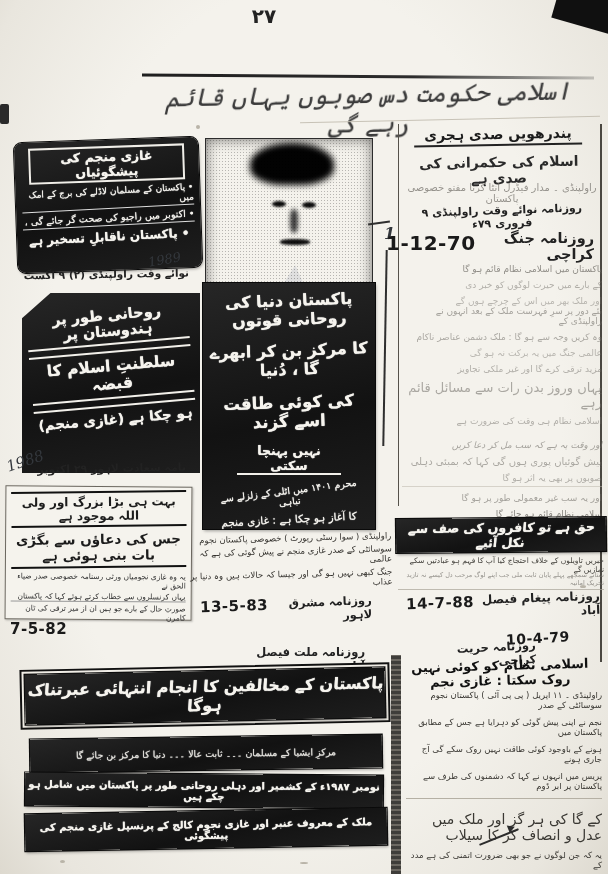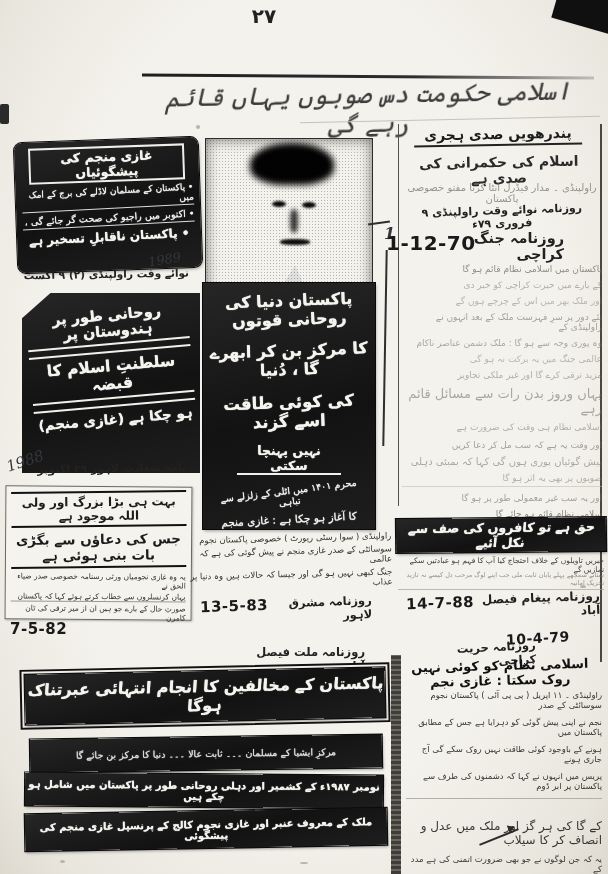--- a/index.html
+++ b/index.html
@@ -119,33 +119,33 @@
   <div class="abs urdu cap" style="left:262px;top:595px;width:110px;font-size:11.5px;text-align:right;transform:rotate(-2deg);">روزنامہ مشرق لاہور</div>
 
   <div class="abs" style="left:398px;top:124px;width:1px;height:382px;background:#55524b;"></div>
   <div class="abs" style="left:600px;top:124px;width:2px;height:538px;background:#4a4741;"></div>
 
   <div class="abs urdu callig" style="left:414px;top:126px;width:168px;font-size:14px;text-align:center;border-bottom:2px solid #222;padding-bottom:2px;transform:rotate(-1deg);">پندرھویں صدی ہجری</div>
   <div class="abs urdu callig" style="left:408px;top:154px;width:182px;font-size:14px;text-align:center;transform:rotate(-1deg);color:#2a2a2a;">اسلام کی حکمرانی کی صدی ہے</div>
   <div class="abs urdu faded" style="left:404px;top:182px;width:196px;font-size:10px;text-align:center;opacity:.7;">راولپنڈی ۔ مدار فیڈرل انٹا کرنا مفتو خصوصی پاکستان</div>
   <div class="abs urdu cap" style="left:402px;top:204px;width:200px;font-size:11px;text-align:center;transform:rotate(-2deg);">روزنامہ نوائے وقت راولپنڈی ۹ فروری ۷۹ء</div>
   <div class="abs date" style="left:386px;top:231px;font-size:20px;">1-12-70</div>
-  <div class="abs urdu cap" style="left:436px;top:230px;width:128px;font-size:14.5px;text-align:right;">روزنامہ جنگ کراچی</div>
+  <div class="abs urdu cap" style="left:466px;top:230px;width:128px;font-size:14.5px;text-align:right;">روزنامہ جنگ کراچی</div>
 
   <div class="abs" style="left:402px;top:264px;width:200px;">
     <div class="urdu faded" style="font-size:9px;opacity:.75;">پاکستان میں اسلامی نظام قائم ہو گا</div>
-    <div class="urdu faded" style="font-size:9px;opacity:.5;margin-top:6px;">کے بارے میں حیرت کراچی کو خبر دی</div>
+    <div class="urdu faded" style="font-size:9px;opacity:.5;margin-top:6px;">کے بارے میں حیرت لوگوں کو خبر دی</div>
     <div class="urdu faded" style="font-size:9px;opacity:.45;margin-top:6px;">اور ملک بھر میں اس کے چرچے ہوں گے</div>
-    <div class="urdu faded" style="font-size:9px;opacity:.6;margin-top:6px;">نئے دور پر سرِ فہرست ملک کے بعد انہوں نے راولپنڈی کے</div>
-    <div class="urdu faded" style="font-size:9px;opacity:.55;margin-top:6px;">وہ پوری وجہ سے ہو گا : ملک دشمن عناصر ناکام</div>
+    <div class="urdu faded" style="font-size:9px;opacity:.6;">نئے دور پر سرِ فہرست ملک کے بعد انہوں نے راولپنڈی کے</div>
+    <div class="urdu faded" style="font-size:9px;opacity:.55;margin-top:6px;">وہ کریں وجہ سے ہو گا : ملک دشمن عناصر ناکام</div>
     <div class="urdu faded" style="font-size:9px;opacity:.45;margin-top:6px;">عالمی جنگ میں یہ برکت نہ ہو گی</div>
     <div class="urdu faded" style="font-size:9px;opacity:.5;margin-top:6px;">مزید ترقی کرے گا اور غیر ملکی تجاویز</div>
     <div class="urdu faded" style="font-size:13px;opacity:.55;margin-top:6px;">یہاں وروز بدن رات سے مسائل قائم رہے</div>
     <div class="urdu faded" style="font-size:9px;opacity:.5;margin-top:6px;">اسلامی نظام ہی وقت کی ضرورت ہے</div>
-    <div class="urdu faded" style="font-size:9px;opacity:.6;margin-top:8px;">اور وقت یہ ہے کہ سب مل کر دعا کریں</div>
+    <div class="urdu faded" style="font-size:9px;opacity:.6;margin-top:14px;font-style:italic;">اور وقت یہ ہے کہ سب مل کر دعا کریں</div>
     <div class="urdu faded" style="font-size:10px;opacity:.55;margin-top:6px;">پیش گوئیاں پوری ہوں گی کہا کہ بمبئی دہلی</div>
     <div class="urdu faded" style="font-size:9px;opacity:.5;margin-top:6px;border-bottom:1px solid #b9b4a8;padding-bottom:3px;">صوبوں پر بھی یہ اثر ہو گا</div>
     <div class="urdu faded" style="font-size:9px;opacity:.6;margin-top:6px;">اور یہ سب غیر معمولی طور پر ہو گا</div>
     <div class="urdu faded" style="font-size:9px;opacity:.8;margin-top:6px;">سلامی نظام قائم ہو جائے گا</div>
   </div>
 
   <div class="abs inkblock" style="left:396px;top:518px;width:210px;height:34px;transform:rotate(-.6deg);display:flex;align-items:center;justify-content:center;">
     <div class="urdu callig" style="font-size:12.5px;text-align:center;transform:skewX(-6deg);">حق ہے تو کافروں کی صف سے نکل آئیے</div>
   </div>
   <div class="abs urdu" style="left:398px;top:556px;width:206px;font-size:7.5px;color:#43413c;">خبریں تاویلوں کے خلاف احتجاج کیا آپ کا فہم ہو عبادتیں سکے نمازیں گے</div>
@@ -158,21 +158,21 @@
   <div class="abs urdu cap" style="left:416px;top:641px;width:120px;font-size:11.5px;text-align:right;transform:rotate(-3deg);">روزنامہ حریت کراچی</div>
 
   <div class="abs" style="left:391px;top:655px;width:10px;height:219px;
               background:repeating-linear-gradient(0deg,#1f1e1b 0 3px,#55514a 3px 5px);opacity:.85;"></div>
   <div class="abs urdu callig" style="left:396px;top:658px;width:208px;font-size:13px;text-align:center;transform:rotate(-1.5deg);color:#111;">اسلامی نظام کو کوئی نہیں روک سکتا : غازی نجم</div>
   <div class="abs" style="left:406px;top:690px;width:196px;">
     <div class="urdu" style="font-size:8.5px;color:#3a3833;">راولپنڈی ۔ ۱۱ اپریل ( پی پی آئی ) پاکستان نجوم سوسائٹی کے صدر</div>
     <div class="urdu" style="font-size:8.5px;color:#3a3833;margin-top:7px;">نجم نے اپنی پیش گوئی کو دہرایا ہے جس کے مطابق پاکستان میں</div>
     <div class="urdu" style="font-size:8.5px;color:#3a3833;margin-top:7px;">ہونے کے باوجود کوئی طاقت نہیں روک سکے گی آج جاری ہونے</div>
     <div class="urdu" style="font-size:8.5px;color:#3a3833;margin-top:7px;">پریس میں انہوں نے کہا کہ دشمنوں کی طرف سے پاکستان پر ابر ڈوم</div>
-    <div class="urdu" style="font-size:12px;color:#3a3833;margin-top:7px;border-top:1px solid #b5b0a4;padding-top:20px;">کے گا کی ہر گز اور ملک میں عدل و انصاف کر کا سیلاب</div>
+    <div class="urdu" style="font-size:14px;color:#3a3833;margin-top:7px;border-top:1px solid #b5b0a4;padding-top:12px;">کے گا کی ہر گز اور ملک میں عدل و انصاف کر کا سیلاب</div>
     <div class="urdu" style="font-size:8.5px;color:#3a3833;margin-top:7px;">یہ کہ جن لوگوں نے جو بھی ضرورت اتمنی کی ہے مدد کے</div>
     <div class="urdu" style="font-size:8.5px;color:#3a3833;margin-top:7px;">کے مطابق وہ سب انہیں لوٹانا پڑے گی یہ امر میان قابل</div>
 
   </div>
 
   <div class="abs" style="left:478px;top:836px;width:42px;height:2px;background:#2c2c2c;transform:rotate(-22deg);"></div>
   <div class="abs" style="left:508px;top:824px;width:0;height:0;border-left:7px solid #2c2c2c;border-top:4px solid transparent;border-bottom:4px solid transparent;transform:rotate(-22deg);"></div>
 
   <div class="abs" style="left:20px;top:666px;width:370px;height:60px;transform:rotate(-1.2deg);
               border:2px solid #111;padding:3px;background:#f0ede6;box-sizing:border-box;">

